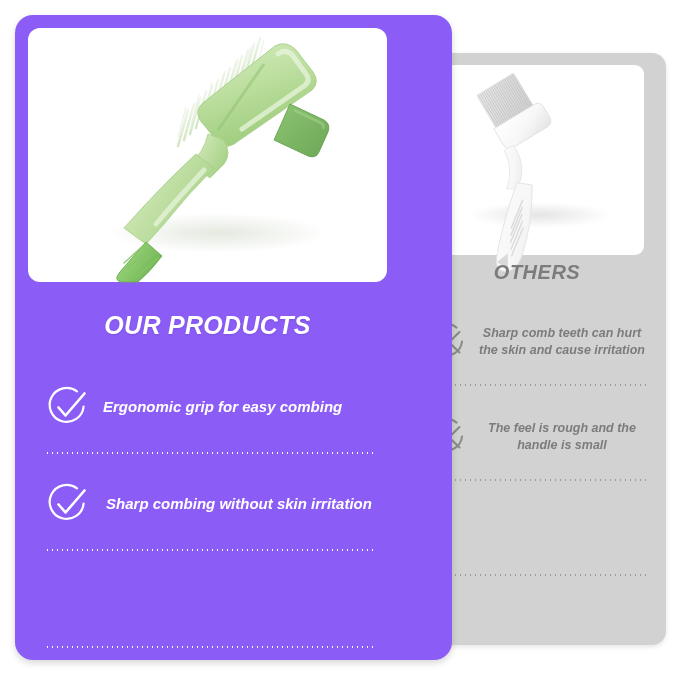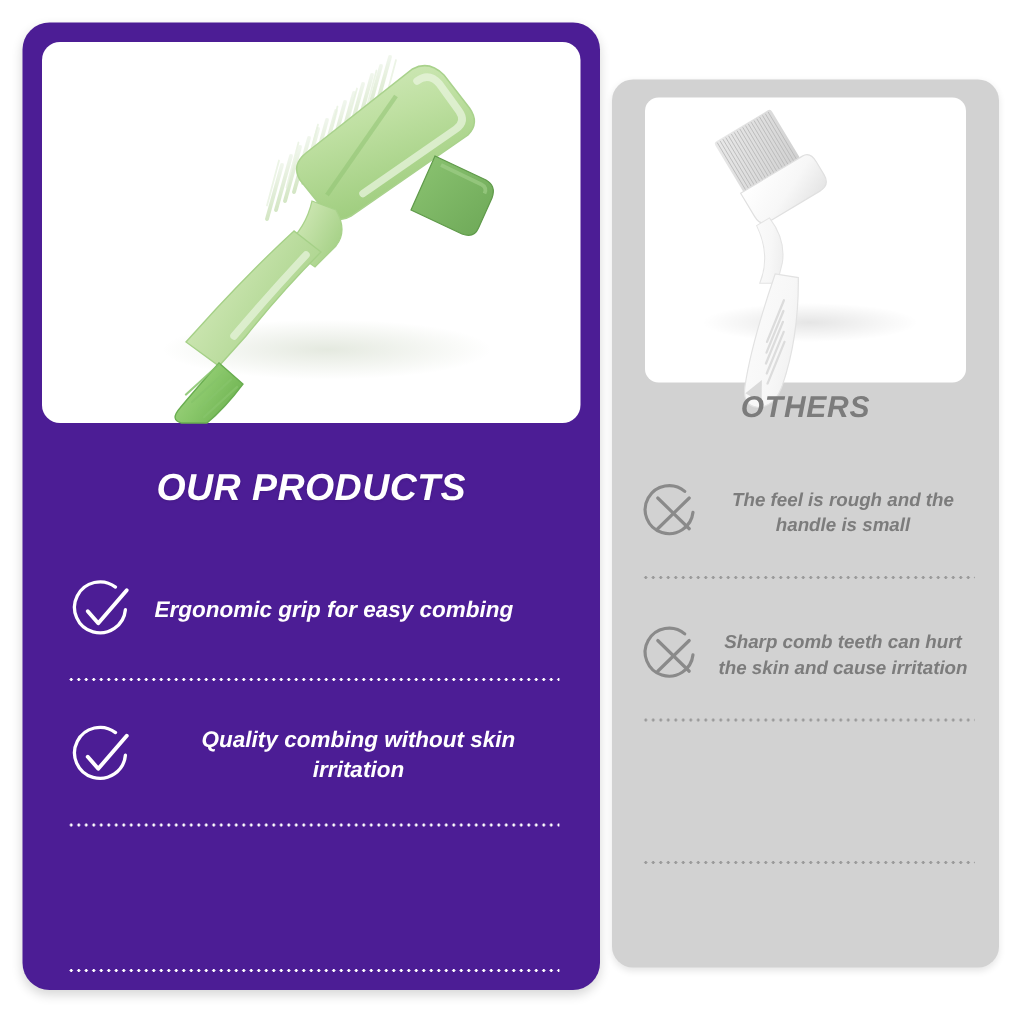--- a/index.html
+++ b/index.html
@@ -71,22 +71,22 @@
     left:2px;right:0;bottom:12px;
     height:2px;
     background-image:radial-gradient(circle, #9a9a9a 0 0.9px, transparent 1.1px);
     background-size:5px 2px;
     background-repeat:repeat-x;
   }
 
   
   .green-panel{
     position:absolute;
-    left:15px;top:15px;width:385px;height:645px;
-    background:#4c1d95;
+    left:15px;top:15px;width:437px;height:645px;
+    background:#8b5cf6;
     border-radius:18px;
     box-shadow:0 3px 7px rgba(0,0,0,0.16);
   }
   .green-photo-card{
     position:absolute;
     left:13px;top:13px;width:359px;height:254px;
     background:#ffffff;
     border-radius:12px;
   }
   .our-title{
@@ -216,35 +216,35 @@
 
       <div class="other-item">
         <div class="row">
           <div class="x-badge">
             <svg viewBox="0 0 44 44" width="44" height="44">
               <path d="M30.5 7.6 A16 16 0 1 0 36 21.5" fill="none" stroke="#8a8a8a" stroke-width="2.1" stroke-linecap="round"></path>
               <line x1="12.5" y1="12" x2="33.5" y2="32.5" stroke="#8a8a8a" stroke-width="2.1" stroke-linecap="round"></line>
               <line x1="33.5" y1="12" x2="12.5" y2="32.5" stroke="#8a8a8a" stroke-width="2.1" stroke-linecap="round"></line>
             </svg>
           </div>
-          <div class="other-text">The feel is rough and the handle is small</div>
+          <div class="other-text">Sharp comb teeth can hurt the skin and cause irritation</div>
         </div>
         <div class="dots-gray"></div>
       </div>
 
       <div class="other-item">
         <div class="row">
           <div class="x-badge">
             <svg viewBox="0 0 44 44" width="44" height="44">
               <path d="M30.5 7.6 A16 16 0 1 0 36 21.5" fill="none" stroke="#8a8a8a" stroke-width="2.1" stroke-linecap="round"></path>
               <line x1="12.5" y1="12" x2="33.5" y2="32.5" stroke="#8a8a8a" stroke-width="2.1" stroke-linecap="round"></line>
               <line x1="33.5" y1="12" x2="12.5" y2="32.5" stroke="#8a8a8a" stroke-width="2.1" stroke-linecap="round"></line>
             </svg>
           </div>
-          <div class="other-text">Sharp comb teeth can hurt the skin and cause irritation</div>
+          <div class="other-text">The feel is rough and the handle is small</div>
         </div>
         <div class="dots-gray"></div>
       </div>
 
       <div class="other-item">
         <div class="dots-gray"></div>
       </div>
 
     </div>
   </div>
@@ -352,21 +352,21 @@
       </div>
 
       <div class="green-item">
         <div class="row">
           <div class="check-badge">
             <svg viewBox="0 0 46 46" width="46" height="46">
               <path d="M32 7.4 A17 17 0 1 0 38.6 22.5" fill="none" stroke="#ffffff" stroke-width="2.2" stroke-linecap="round"></path>
               <path d="M13.5 23.5 L20.5 31.5 L39.5 9.5" fill="none" stroke="#ffffff" stroke-width="2.6" stroke-linecap="round" stroke-linejoin="round"></path>
             </svg>
           </div>
-          <div class="green-text">Quality combing without skin irritation</div>
+          <div class="green-text">Sharp combing without skin irritation</div>
         </div>
         <div class="dots-white"></div>
       </div>
 
       <div class="green-item">
         <div class="dots-white"></div>
       </div>
 
     </div>
   </div>

